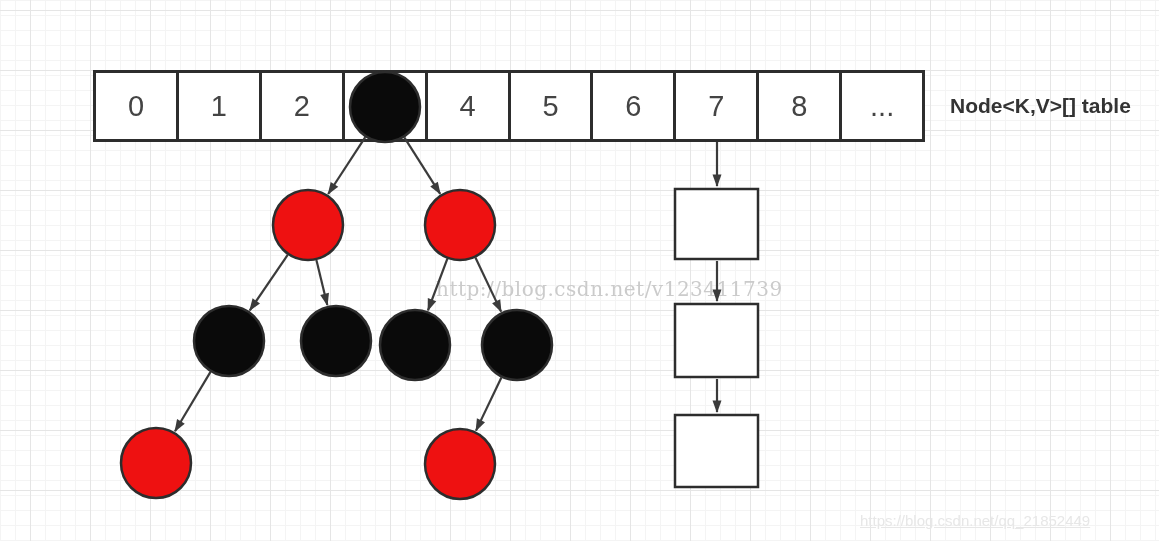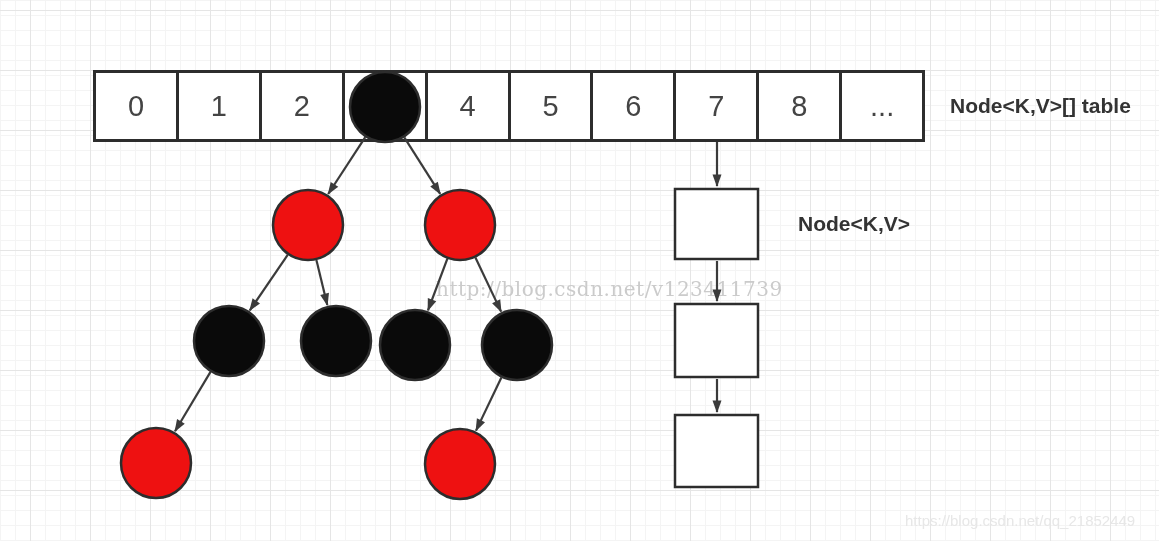--- a/index.html
+++ b/index.html
@@ -31,27 +31,28 @@
     top: 277px;
     z-index: 1;
     font-family: "DejaVu Serif", serif;
     font-size: 20px;
     letter-spacing: 0.5px;
     color: #cbcbcb;
     white-space: nowrap;
   }
   #watermark-corner {
     position: absolute;
-    left: 905px;
+    left: 860px;
     top: 512px;
     z-index: 1;
     font-family: "Liberation Sans", sans-serif;
     font-size: 15px;
     color: #e7e7e7;
     white-space: nowrap;
+    text-decoration: underline;
   }
 
   
   #array-row {
     position: absolute;
     left: 93px;
     top: 70px;
     width: 832px;
     height: 72px;
     box-sizing: border-box;
@@ -139,14 +140,13 @@
       <circle cx="460" cy="225" r="35" fill="#ee1111" stroke="#2d2d2d" stroke-width="2.5"></circle>
       <circle cx="229" cy="341" r="35" fill="#0a0a0a" stroke="#2d2d2d" stroke-width="2.5"></circle>
       <circle cx="336" cy="341" r="35" fill="#0a0a0a" stroke="#2d2d2d" stroke-width="2.5"></circle>
       <circle cx="415" cy="345" r="35" fill="#0a0a0a" stroke="#2d2d2d" stroke-width="2.5"></circle>
       <circle cx="517" cy="345" r="35" fill="#0a0a0a" stroke="#2d2d2d" stroke-width="2.5"></circle>
       <circle cx="156" cy="463" r="35" fill="#ee1111" stroke="#2d2d2d" stroke-width="2.5"></circle>
       <circle cx="460" cy="464" r="35" fill="#ee1111" stroke="#2d2d2d" stroke-width="2.5"></circle>
     </svg>
 
   <div id="label-table" class="lbl">Node&lt;K,V&gt;[] table</div>
-  <div id="label-node" class="lbl">Node&lt;K,V&gt;</div>
 </div>
 
 </body></html>

